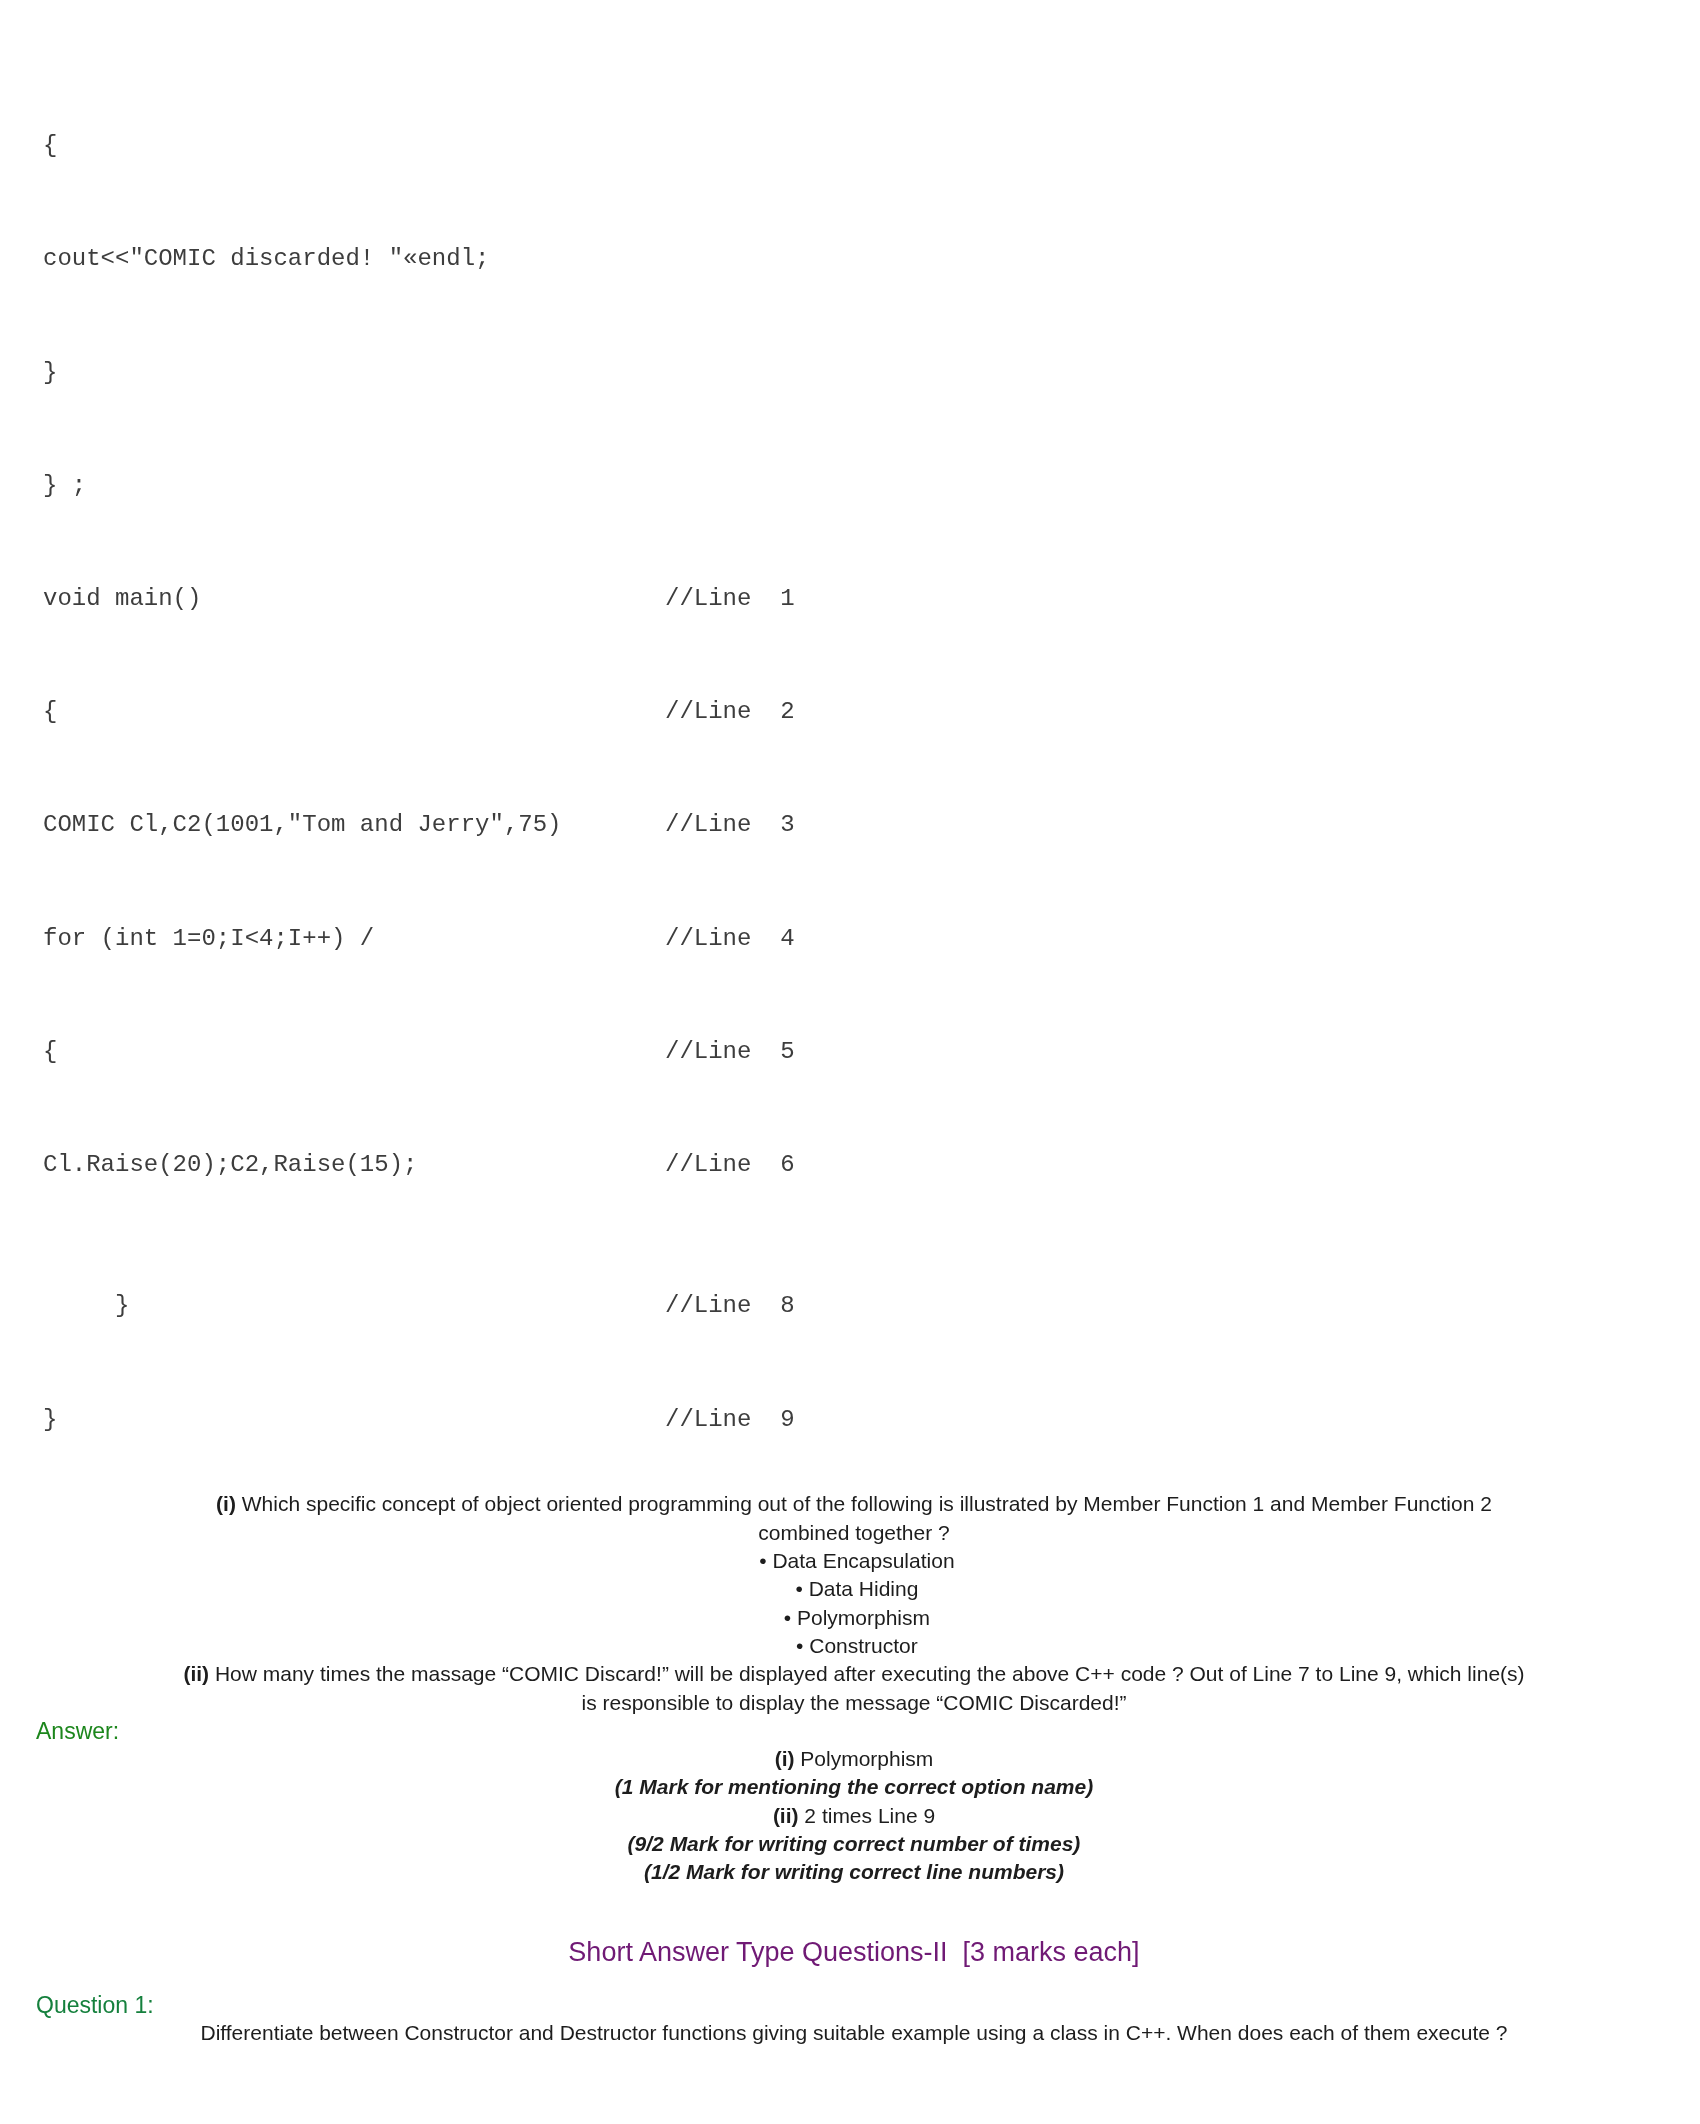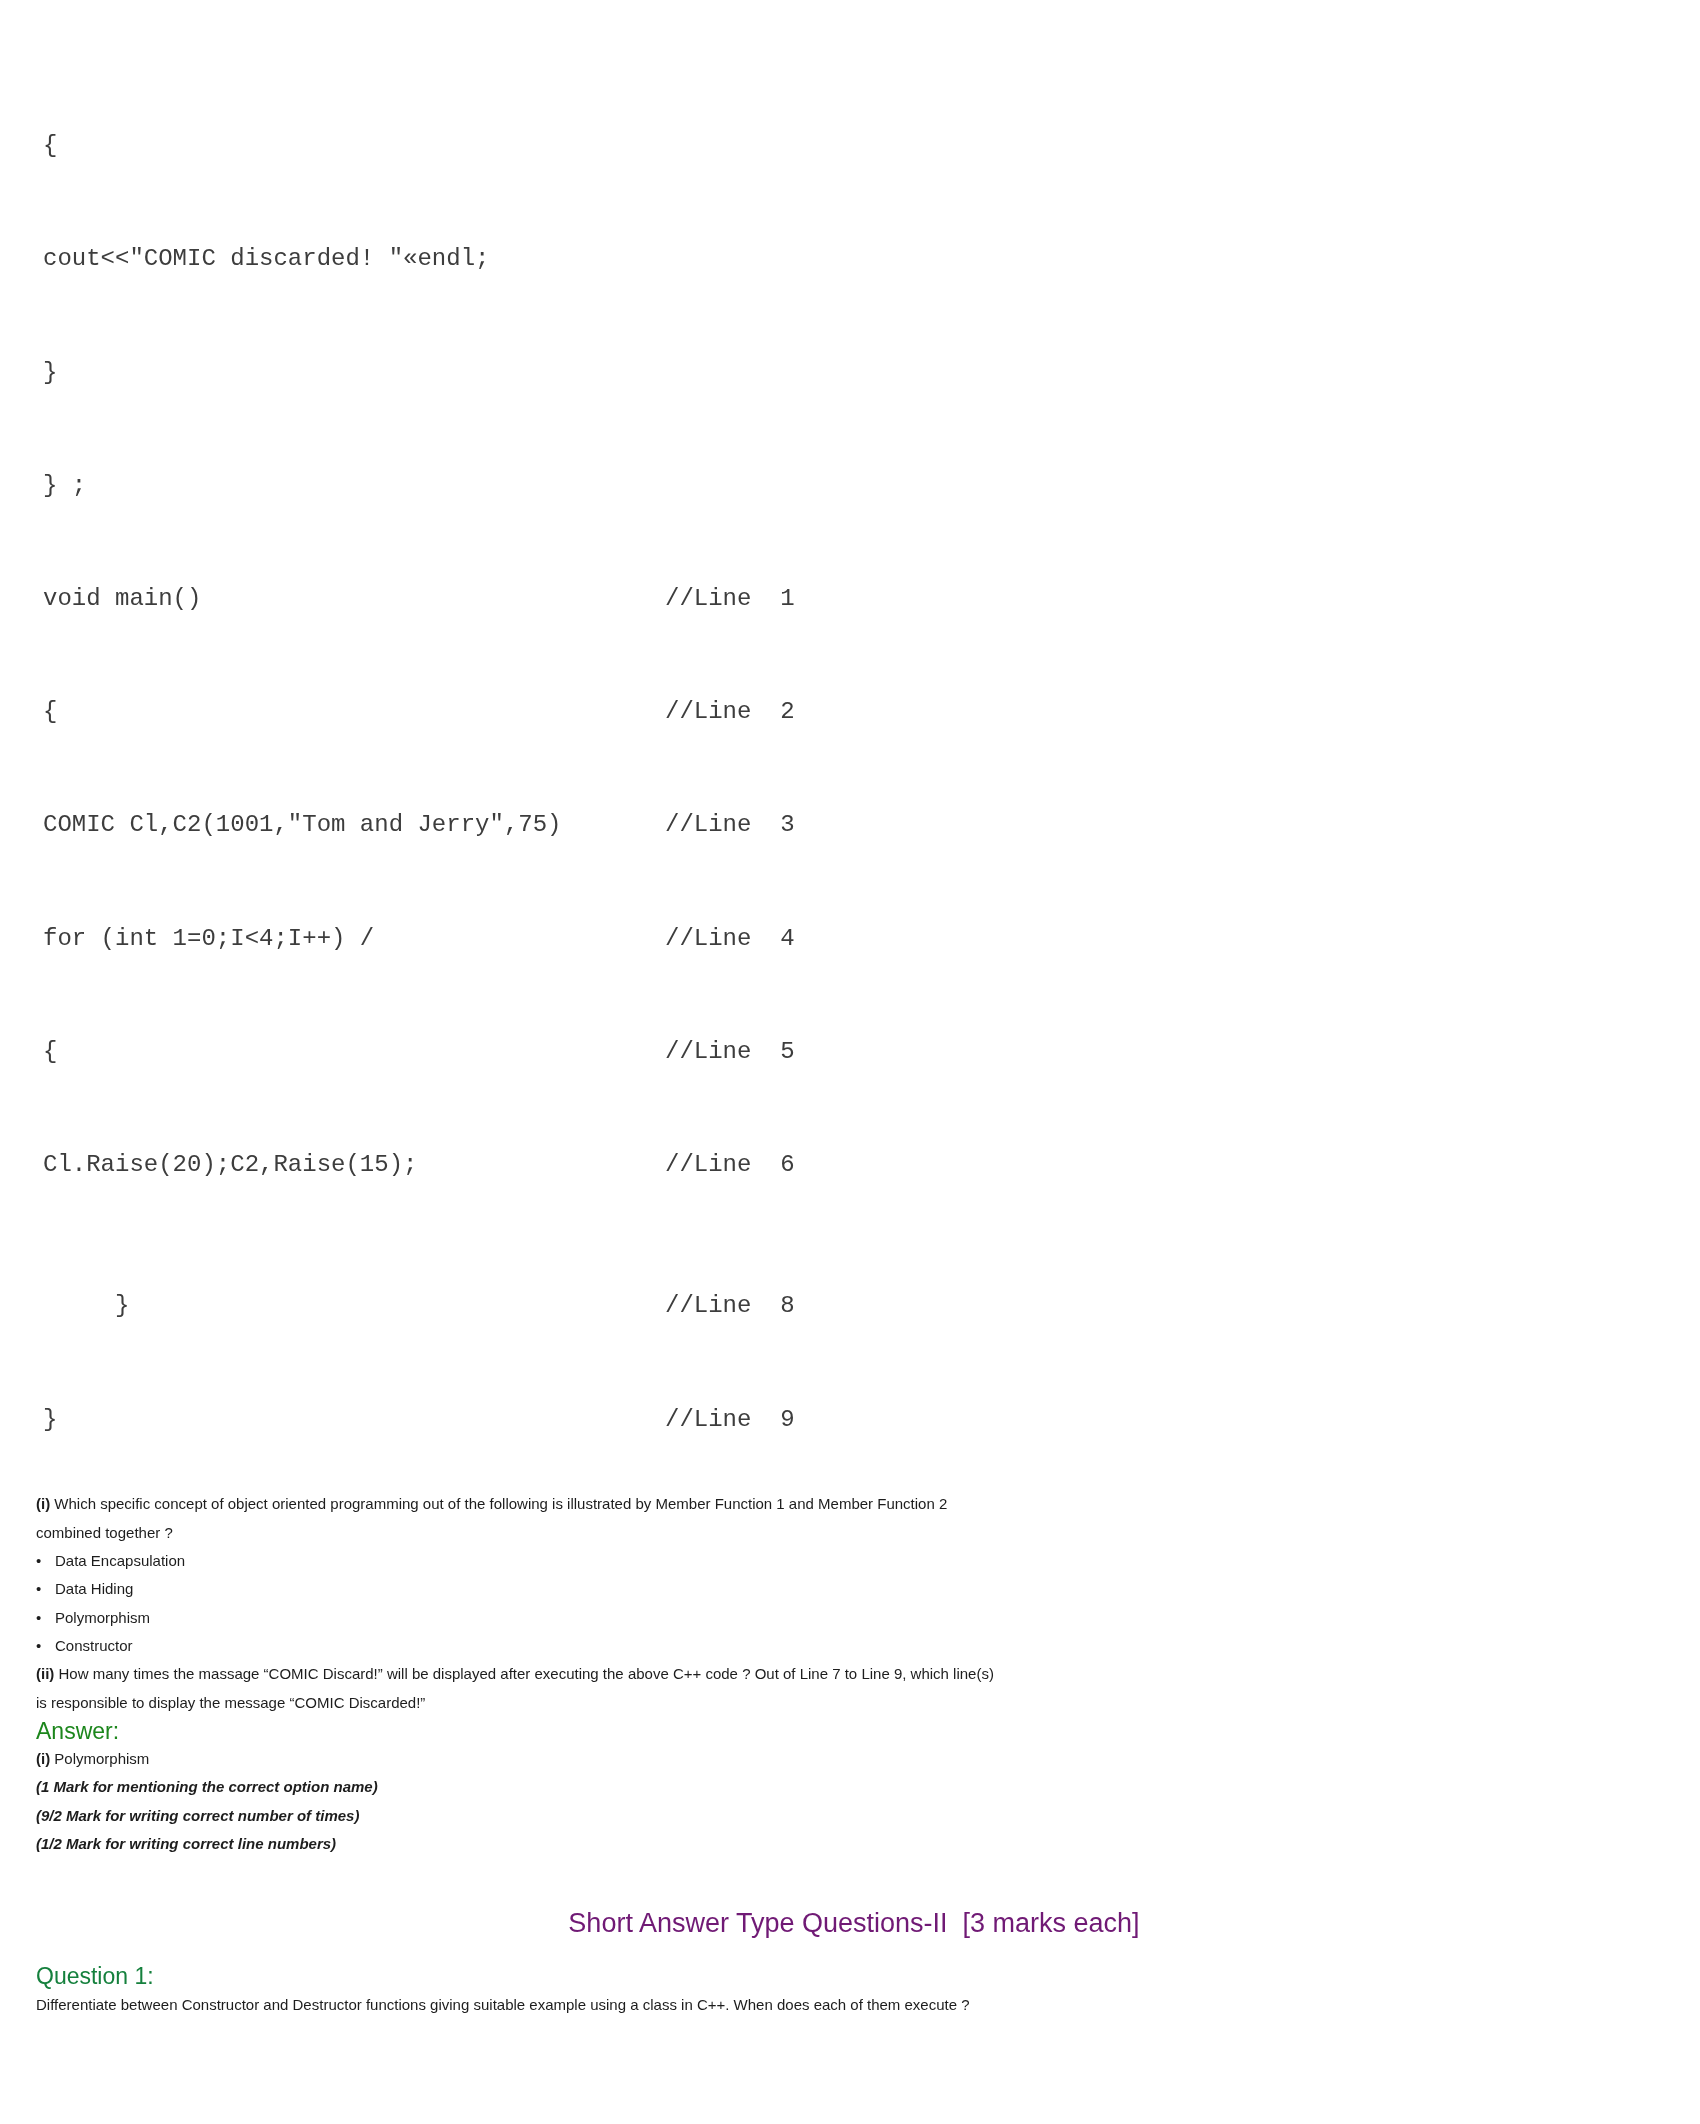--- a/index.html
+++ b/index.html
@@ -17,21 +17,21 @@
     line-height: 28.3px;
     color: #3d3d3d;
     white-space: pre;
   }
   .code-block { margin-left: 7px; }
   .crow { display: flex; }
   .ccode { width: 622px; white-space: pre; }
   .ccomment { white-space: pre; }
 
   
-  .body-text { font-size: 15px; line-height: 28.3px; }
+  .body-text { font-size: 21px; line-height: 28.3px; text-align: center; }
   .b  { font-weight: bold; }
   .bi { font-weight: bold; font-style: italic; }
 
   .label {
     font-size: 23px; font-weight: normal; line-height: 28.3px;
   }
   .green { color: #1c861c; }
   .red   { color: #15803d; }
 
   .section-heading {
@@ -137,20 +137,21 @@
         <span class="bullet">•</span><span>Constructor</span>
       </div>
     </div>
 
   <div class="body-text"><span class="b">(ii)</span><span> How many times the massage “COMIC Discard!” will be displayed after executing the above C++ code ? Out of Line 7 to Line 9, which line(s)</span></div>
   <div class="body-text">is responsible to display the message “COMIC Discarded!”</div>
 
   <div class="label green">Answer:</div>
   <div class="body-text"><span class="b">(i)</span><span> Polymorphism</span></div>
   <div class="body-text bi">(1 Mark for mentioning the correct option name)</div>
+  <div class="body-text"><span class="b">(ii)</span><span> 2 times Line 9</span></div>
   <div class="body-text bi">(9/2 Mark for writing correct number of times)</div>
   <div class="body-text bi">(1/2 Mark for writing correct line numbers)</div>
 
   <div class="section-heading">Short Answer Type Questions-II  [3 marks each]</div>
 
   <div class="label red">Question 1:</div>
   <div class="body-text">Differentiate between Constructor and Destructor functions giving suitable example using a class in C++. When does each of them execute ?</div>
 
 </div>
 

